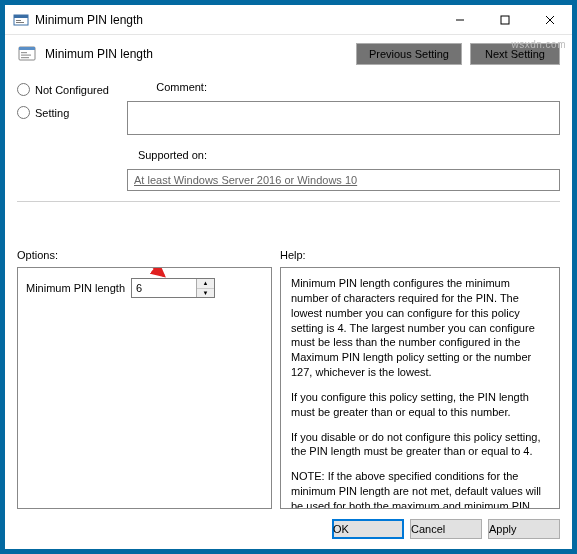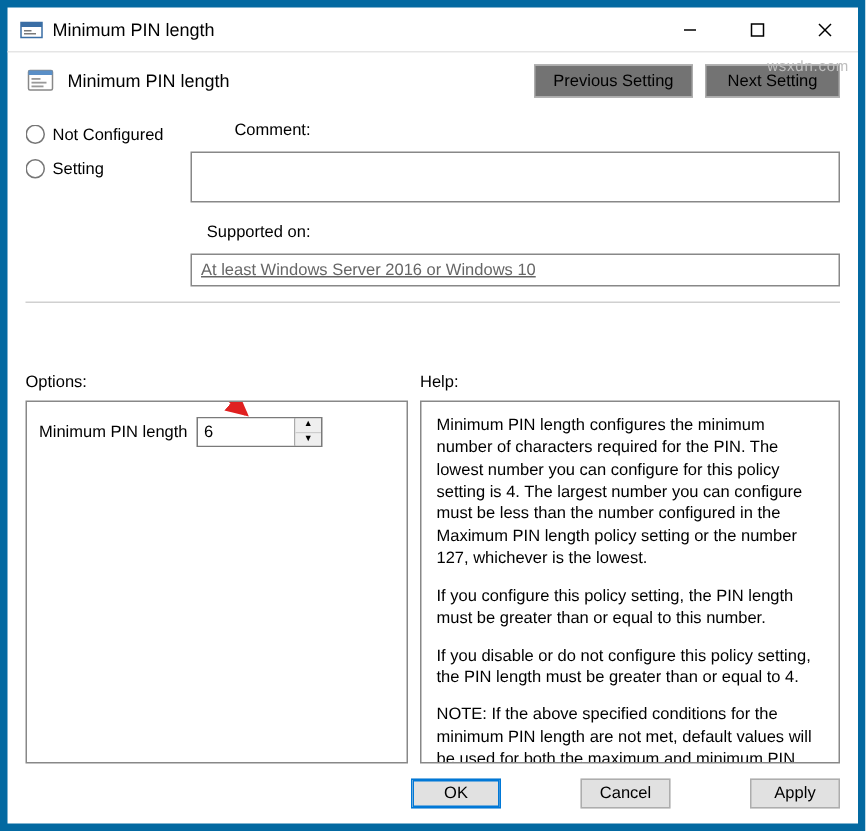--- a/index.html
+++ b/index.html
@@ -196,25 +196,23 @@
   .footer {
     display: flex;
     justify-content: flex-end;
     gap: 6px;
     padding: 10px 12px;
   }
   .btn {
     border: 1px solid #adadad;
     background: #e1e1e1;
     padding: 3px 0;
-    width: 60px;
-    text-align: center;
+    width: 72px;
     font-size: 11px;
     cursor: default;
-    margin-left: 47px;
   }
   .btn.default {
     border: 1px solid #0078d7;
     box-shadow: inset 0 0 0 1px #0078d7;
   }
   
   .arrow {
     position: absolute;
     pointer-events: none;
   }

